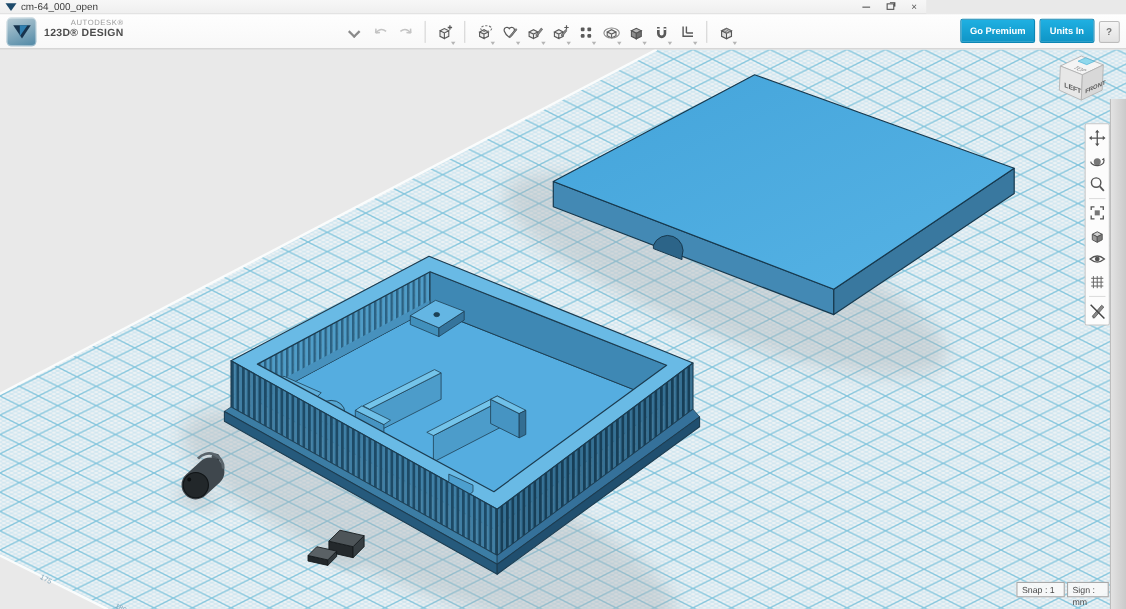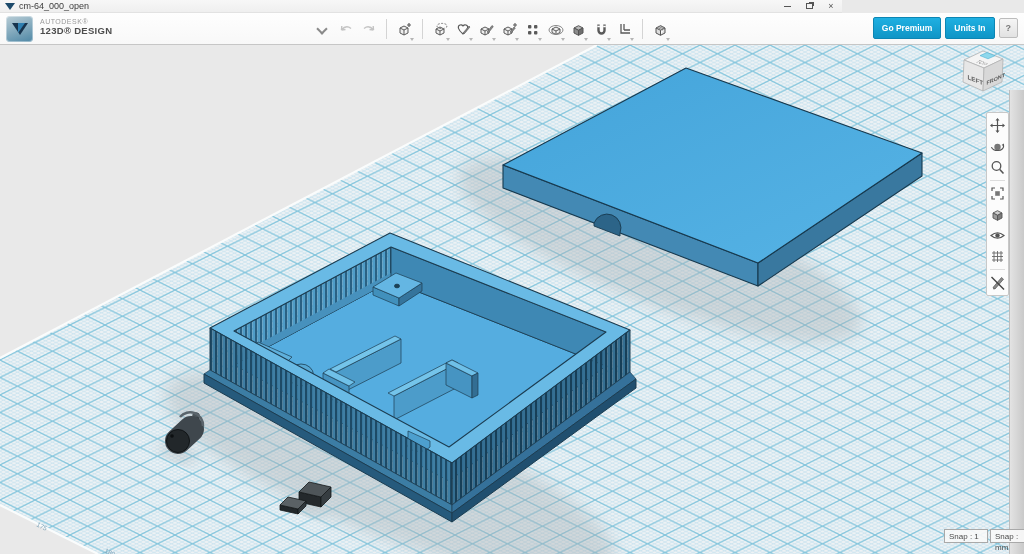--- a/index.html
+++ b/index.html
@@ -19,52 +19,52 @@
 
   
   .toolbar { position:absolute; top:13px; left:0; width:1024px; height:32px;
     background:linear-gradient(#fefefe,#f8f8f8); border-bottom:1px solid #c6c6c6; }
   .logo-tile { position:absolute; left:6px; top:3px; width:27px; height:26px; border-radius:4px;
     background:linear-gradient(160deg,#b9cdd6,#4e87a5); display:flex; align-items:center; justify-content:center;
     box-shadow:inset 0 0 0 1px rgba(255,255,255,.4); }
   .logo-v { width:0; height:0; border-left:8px solid transparent; border-right:8px solid transparent; border-top:12px solid #17334d; position:relative; }
   .logo-v:after { content:""; position:absolute; left:-2px; top:-12px; width:0; height:0;
     border-left:0 solid transparent; border-right:7px solid transparent; border-top:10px solid #2f7fb0; }
-  .brand { position:absolute; left:40px; top:5px; line-height:1.1; }
+  .brand { position:absolute; left:40px; top:5px; line-height:1.1;text-align:right; }
   .brand-1 { font-size:7px; color:#9a9a9a; letter-spacing:.5px; }
   .brand-2 { font-size:9.5px; font-weight:bold; color:#4c4c4c; letter-spacing:.3px; }
   .chevron { position:absolute; left:318px; top:12px; width:8px; height:8px; border-right:2px solid #8a8a8a;
     border-bottom:2px solid #8a8a8a; transform:rotate(45deg); cursor:pointer; }
   .icon-row { position:absolute; left:334px; top:0; height:32px; display:flex; align-items:center; }
   .tool-btn { width:23px; height:26px; display:flex; align-items:center; justify-content:center; position:relative; cursor:pointer; border-radius:2px; }
   .tool-btn.drop:after { content:""; position:absolute; right:2px; bottom:1px; width:0; height:0;
     border-left:2px solid transparent; border-right:2px solid transparent; border-top:3px solid #b5b5b5; }
   .tb-sep { width:1px; height:20px; background:#d4d4d4; margin:0 6px; }
-  .right-btns { position:absolute; right:6px; top:4px; display:flex; align-items:center; gap:4px; }
+  .right-btns { position:absolute; right:6px; top:4px; display:flex; align-items:flex-end; gap:4px; }
   .btn-cyan { background:linear-gradient(#1fb0e2,#0f95c6); color:#fff; font-weight:bold; font-size:8.5px;
     padding:5px 8px; border-radius:2px; border:1px solid #0c86b4; cursor:pointer; }
   .btn-help { background:linear-gradient(#f5f5f5,#e2e2e2); color:#777; font-size:9px; font-weight:bold;
     padding:4px 6px; border-radius:2px; border:1px solid #bcbcbc; cursor:pointer; }
 
   
   .viewport { position:absolute; top:45px; left:0; width:1024px; height:509px; background:#e9e9e9; }
   .scene-svg { position:absolute; left:0; top:0; }
 
   .right-strip { position:absolute; left:1009px; top:45px; width:15px; height:509px;
     background:linear-gradient(90deg,#e3e3e3,#c9c9c9); border-left:1px solid #bdbdbd; }
 
   .viewcube { position:absolute; left:958px; top:48px; width:54px; height:52px; cursor:pointer; }
 
   .nav-toolbar { position:absolute; left:986px; top:112px; width:23px; background:#fcfcfc;
     border:1px solid #c8c8c8; border-radius:2px; display:flex; flex-direction:column; align-items:center; padding:2px 0; }
   .nav-btn { width:21px; height:21px; display:flex; align-items:center; justify-content:center; cursor:pointer; }
   .nav-group-sep { width:15px; height:1px; background:#ddd; margin:2px 0; }
 
   .status-box { position:absolute; background:rgba(248,248,248,.92); border:1px solid #a9a9a9;
-    font-size:8px; color:#4a4a4a; padding:1px 4px; height:14px; line-height:11px; cursor:pointer;margin-left:20px; }
+    font-size:8px; color:#4a4a4a; padding:1px 4px; height:14px; line-height:11px; cursor:pointer; }
   #snap-box { left:924px; top:529px; width:44px; }
   #units-box { left:970px; top:529px; width:38px; }
 </style>
 </head>
 <body>
 
 <div class="titlebar">
   <span class="app-tri"></span>
   <span>cm-64_000_open</span>
   <div class="win-controls">
@@ -371,13 +371,13 @@
   <span class="nav-btn">
     <svg width="17" height="17">
       <path d="M4,13.5 L12.5,3.5 L14.5,5.2 L6,15 Z" fill="#8a8a8a" stroke="#555" stroke-width="0.7"></path>
       <path d="M4,13.5 L4.6,15.6 L6,15 Z" fill="#555"></path>
       <line x1="2.5" y1="3" x2="15" y2="15.5" stroke="#444" stroke-width="1.4"></line>
     </svg>
   </span>
 </div>
 
 <div class="status-box" id="snap-box">Snap : 1</div>
-<div class="status-box" id="units-box">Snap : mm</div>
+<div class="status-box" id="units-box">Sign : mm</div>
 
 </body></html>

